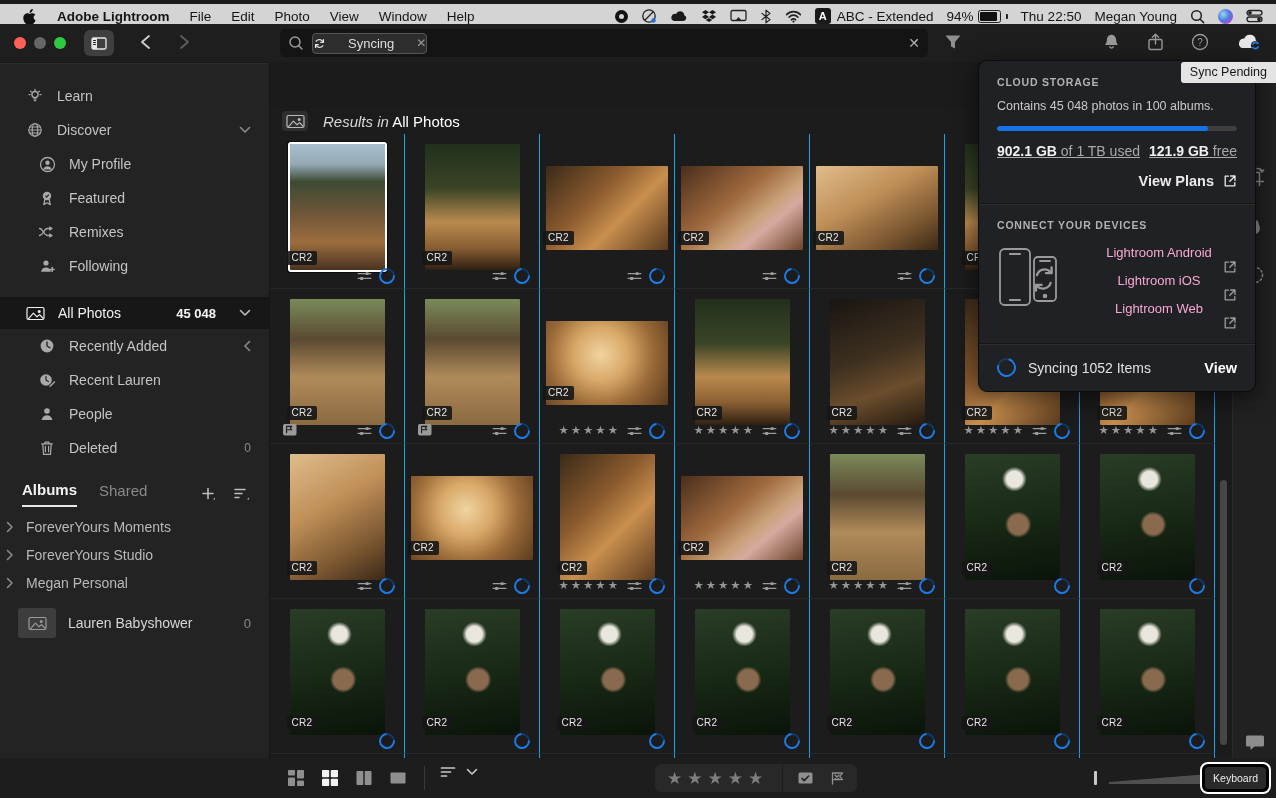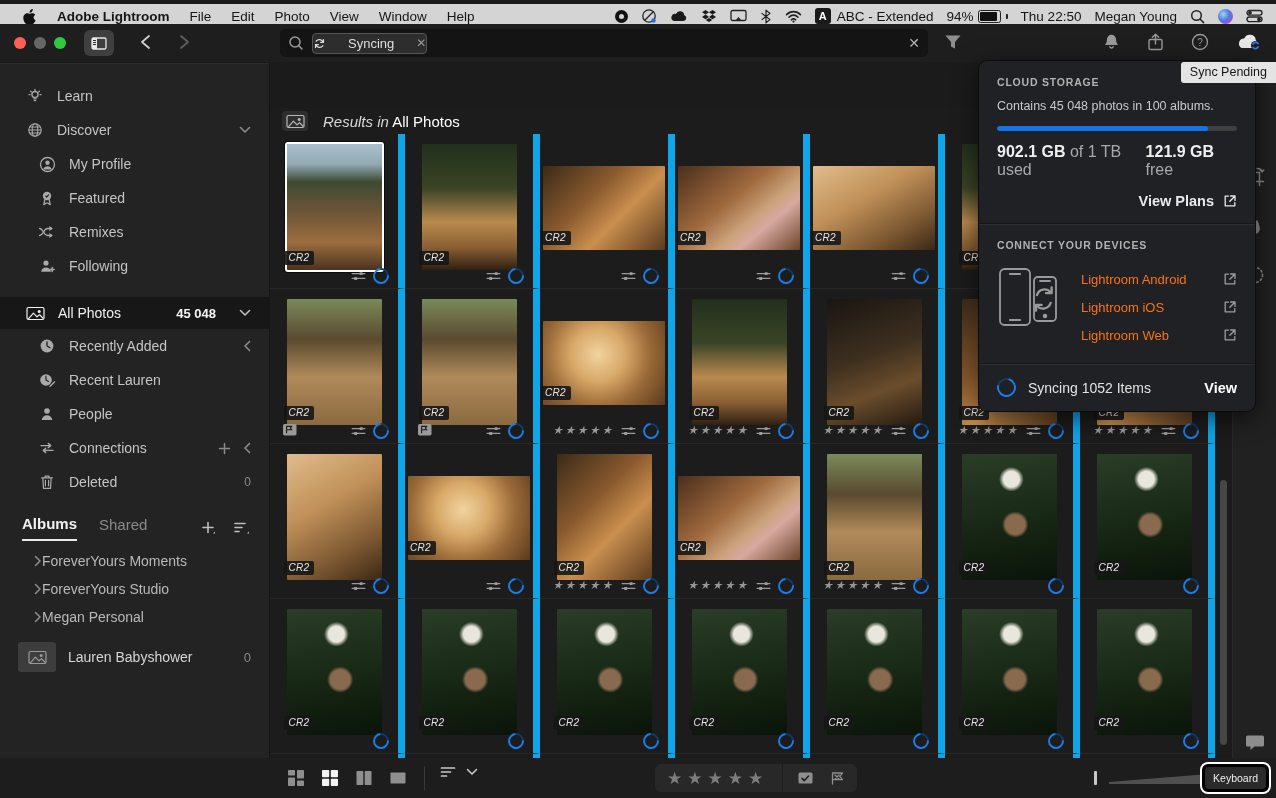--- a/index.html
+++ b/index.html
@@ -56,37 +56,37 @@
   .side-item.sub{padding-left:38px;}
   .side-item .ic{color:#a9a9a9;display:flex;width:18px;justify-content:center;}
   .allphotos{height:32px;margin-top:14px;background:#171717;display:flex;align-items:center;
     gap:13px;padding:0 18px 0 26px;color:#f0f0f0;}
   .allphotos .cnt{margin-left:auto;font-weight:bold;color:#f5f5f5;font-size:13px;}
   .allphotos .chev{color:#bdbdbd;margin-left:10px;}
   .albums-head{display:flex;align-items:center;margin:16px 18px 6px 22px;}
   .tab-albums{color:#f2f2f2;font-weight:bold;font-size:15px;padding-bottom:7px;border-bottom:2px solid #e8e8e8;}
   .tab-shared{color:#8a8a8a;font-size:15px;margin-left:22px;padding-bottom:7px;}
   .albums-tools{margin-left:auto;display:flex;gap:16px;color:#bdbdbd;align-items:center;}
-  .folder-row{height:28px;display:flex;align-items:center;gap:0;padding-left:34px;color:#b9b9b9;}
+  .folder-row{height:28px;display:flex;align-items:center;gap:12px;padding-left:6px;color:#b9b9b9;}
   .folder-row .chev{color:#8a8a8a;}
   .album-row{height:40px;display:flex;align-items:center;gap:12px;padding:0 18px;margin-top:6px;color:#d6d6d6;}
   .album-thumb{width:38px;height:30px;background:#3d3d3d;border-radius:3px;display:flex;
     align-items:center;justify-content:center;color:#9a9a9a;}
   .album-row .cnt{margin-left:auto;color:#8a8a8a;font-size:13px;}
   
   #gridwrap{position:absolute;left:270px;top:0;width:945px;bottom:0;background:#1c1c1c;overflow:hidden;margin-top:46px;}
   #results-header{height:26px;display:flex;align-items:center;gap:15px;padding-left:12px;}
   .rh-btn{width:26px;height:20px;background:#2e2e2e;border-radius:4px;display:flex;
     align-items:center;justify-content:center;color:#b8b8b8;}
   .rh-text{font-size:15px;color:#fff;}
   .rh-text .pre{font-style:italic;color:#d8d8d8;}
   .grid-row{display:flex;height:155px;}
   .grid-row.cut{height:50px;overflow:hidden;}
-  .cell{width:135px;box-sizing:border-box;border-right:7px solid #0ea5e9;border-bottom:1px solid #272727;
-    position:relative;display:flex;align-items:flex-start;justify-content:center;padding-top:10px;font-style:italic;}
+  .cell{width:135px;box-sizing:border-box;border-right:1px solid #0ea5e9;border-bottom:1px solid #272727;
+    position:relative;display:flex;align-items:flex-start;justify-content:center;padding-top:10px;}
   .grid-row.cut .cell{border-bottom:none;}
   .photo{position:relative;border-radius:1px;}
   .photo.portrait{width:95px;height:126px;}
   .photo.landscape{width:122px;height:84px;margin-top:22px;}
   .grid-row.cut .photo.portrait{height:126px;}
   .photo.selected{outline:2px solid #fff;outline-offset:0;box-shadow:0 0 0 3px #0d0d0d;}
   .fmt-badge{position:absolute;left:-3px;bottom:5px;background:rgba(22,22,22,.9);color:#e6e6e6;
     font-size:10px;padding:1px 5px 2px;border-radius:2px;letter-spacing:.3px;}
   .cell-footer{position:absolute;right:9px;bottom:4px;display:flex;align-items:center;gap:7px;}
   .stars{color:#969696;font-size:11.5px;letter-spacing:2px;line-height:1;}
@@ -129,28 +129,28 @@
   .kb-wrap{position:absolute;right:5px;bottom:4px;border:2px solid #fff;border-radius:8px;padding:3px;background:#000;}
   .kb-btn{background:#2a2a2a;border-radius:4px;color:#ececec;font-size:10.5px;padding:5px 8px;}
   
   #cloudpop{position:absolute;left:978px;top:60px;width:278px;background:#202124;border:1px solid #0c0c0c;
     border-radius:9px;box-shadow:0 6px 24px rgba(0,0,0,.6);z-index:50;color:#c9c9c9;box-sizing:border-box;}
   .cp-sec{padding:15px 18px 14px;}
   .cp-title{font-size:10.5px;font-weight:bold;letter-spacing:.8px;color:#b2b2b2;}
   .cp-summary{font-size:12.5px;color:#c9c9c9;margin-top:11px;}
   .cp-bar{height:5px;background:#3f3f3f;border-radius:3px;margin-top:13px;overflow:hidden;}
   .cp-fill{height:100%;border-radius:3px;background:#1473e6;}
-  .cp-usage{display:flex;justify-content:space-between;font-size:16px;color:#a9a9a9;margin-top:12px;}
+  .cp-usage{display:flex;justify-content:space-between;font-size:14px;color:#a9a9a9;margin-top:12px;text-decoration:underline;}
   .cp-usage b{color:#efefef;font-weight:bold;}
   .cp-plans{display:flex;justify-content:flex-end;align-items:center;gap:9px;margin-top:14px;
     color:#e9e9e9;font-size:14.5px;font-weight:bold;}
   .cp-div{height:1px;background:#161616;box-shadow:0 1px 0 #2f2f2f;}
   .cp-devices{display:flex;gap:18px;margin-top:14px;align-items:flex-start;}
   .dev-links{flex:1;}
-  .dev-row{display:flex;align-items:center;height:28px;color:#f97316;font-size:13px;}
+  .dev-row{display:flex;align-items:center;height:28px;color:#f9a8d4;font-size:13px;flex-direction:column;}
   .dev-row .ext{margin-left:auto;color:#9d9d9d;display:flex;}
   .cp-foot{display:flex;align-items:center;padding:14px 18px;gap:12px;}
   .foot-spin{width:15px;height:15px;border-radius:50%;border:2.6px solid #1b7ce8;border-top-color:#173a5e;transform:rotate(-30deg);}
   .foot-text{font-size:14px;color:#e2e2e2;}
   .foot-view{margin-left:auto;font-size:14.5px;font-weight:bold;color:#fff;}
   
   #sync-tip{position:absolute;right:0;top:62px;z-index:60;background:#e4e4e4;color:#161616;
     font-size:12.5px;padding:3px 9px 4px;border-radius:3px 0 0 3px;}
   svg{display:block;}
 </style>
@@ -443,40 +443,20 @@
           <span class="lbl">Recent Lauren</span>
         </div>
         <div class="side-item sub">
           <span class="ic">
               <svg width="16" height="16" viewBox="0 0 16 16" fill="none" stroke="currentColor" stroke-width="1.3" stroke-linecap="round" stroke-linejoin="round">
                 <circle cx="8" cy="5" r="2.8" fill="currentColor" stroke="none"></circle>
                 <path d="M2.6 14c.7-3.2 2.8-4.8 5.4-4.8 2.6 0 4.7 1.6 5.4 4.8z" fill="currentColor" stroke="none"></path>
               </svg>
             </span>
           <span class="lbl">People</span>
-        </div>
-        <div class="side-item sub">
-          <span class="ic">
-              <svg width="16" height="12" viewBox="0 0 16 12" fill="none" stroke="currentColor" stroke-width="1.3" stroke-linecap="round" stroke-linejoin="round">
-                <path d="M2 3.6h9.5M9.2 1.4l2.5 2.2-2.5 2.2M14 8.4H4.5M6.8 6.2 4.3 8.4l2.5 2.2" stroke-width="1.4"></path>
-              </svg>
-            </span>
-          <span class="lbl">Connections</span>
-          <span class="right">
-            <span>
-                <svg width="13" height="13" viewBox="0 0 13 13" fill="none" stroke="currentColor" stroke-width="1.3" stroke-linecap="round" stroke-linejoin="round">
-                  <path d="M6.5 1.5v10M1.5 6.5h10" stroke-width="1.5"></path>
-                </svg>
-              </span>
-            <span>
-                <svg width="8" height="12" viewBox="0 0 8 12" fill="none" stroke="currentColor" stroke-width="1.3" stroke-linecap="round" stroke-linejoin="round">
-                  <path d="M6.5 1.5 2 6l4.5 4.5" stroke-width="1.6"></path>
-                </svg>
-              </span>
-          </span>
         </div>
         <div class="side-item sub">
           <span class="ic">
               <svg width="14" height="16" viewBox="0 0 14 16" fill="none" stroke="currentColor" stroke-width="1.3" stroke-linecap="round" stroke-linejoin="round">
                 <path d="M1.6 3.8h10.8M5 3.8V2.2h4v1.6M2.8 3.8l.7 10.6h7l.7-10.6M5.4 6.4v5.4M8.6 6.4v5.4" stroke-width="1.2"></path>
               </svg>
             </span>
           <span class="lbl">Deleted</span>
           <span class="right">
               <span style="font-size:12px;">0</span>

